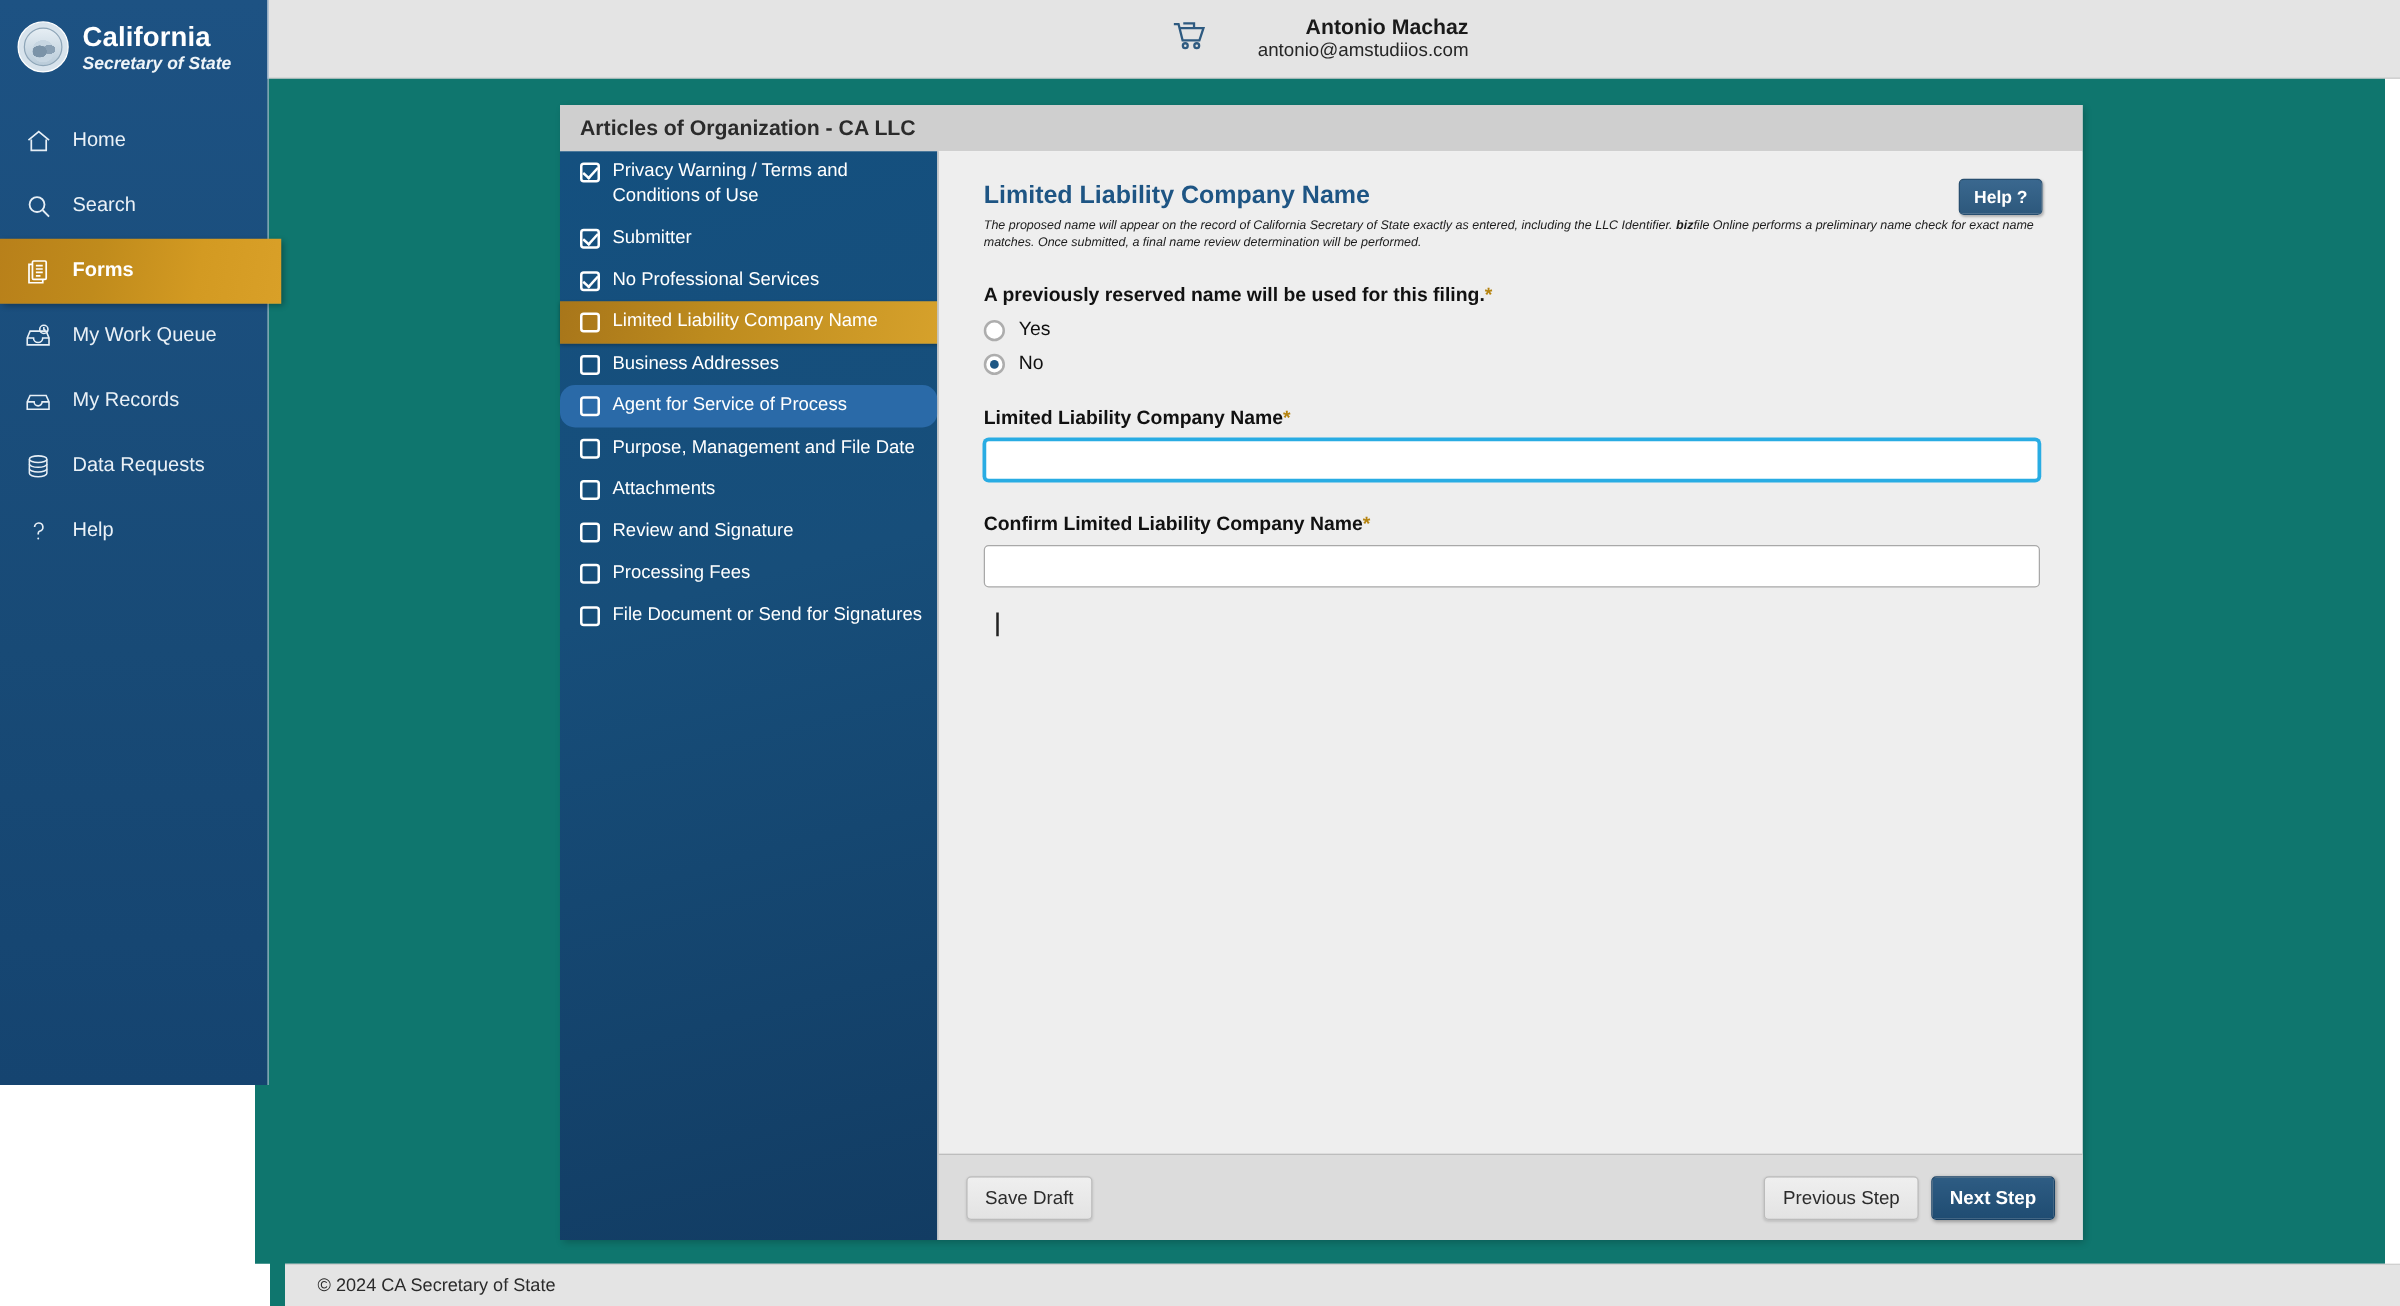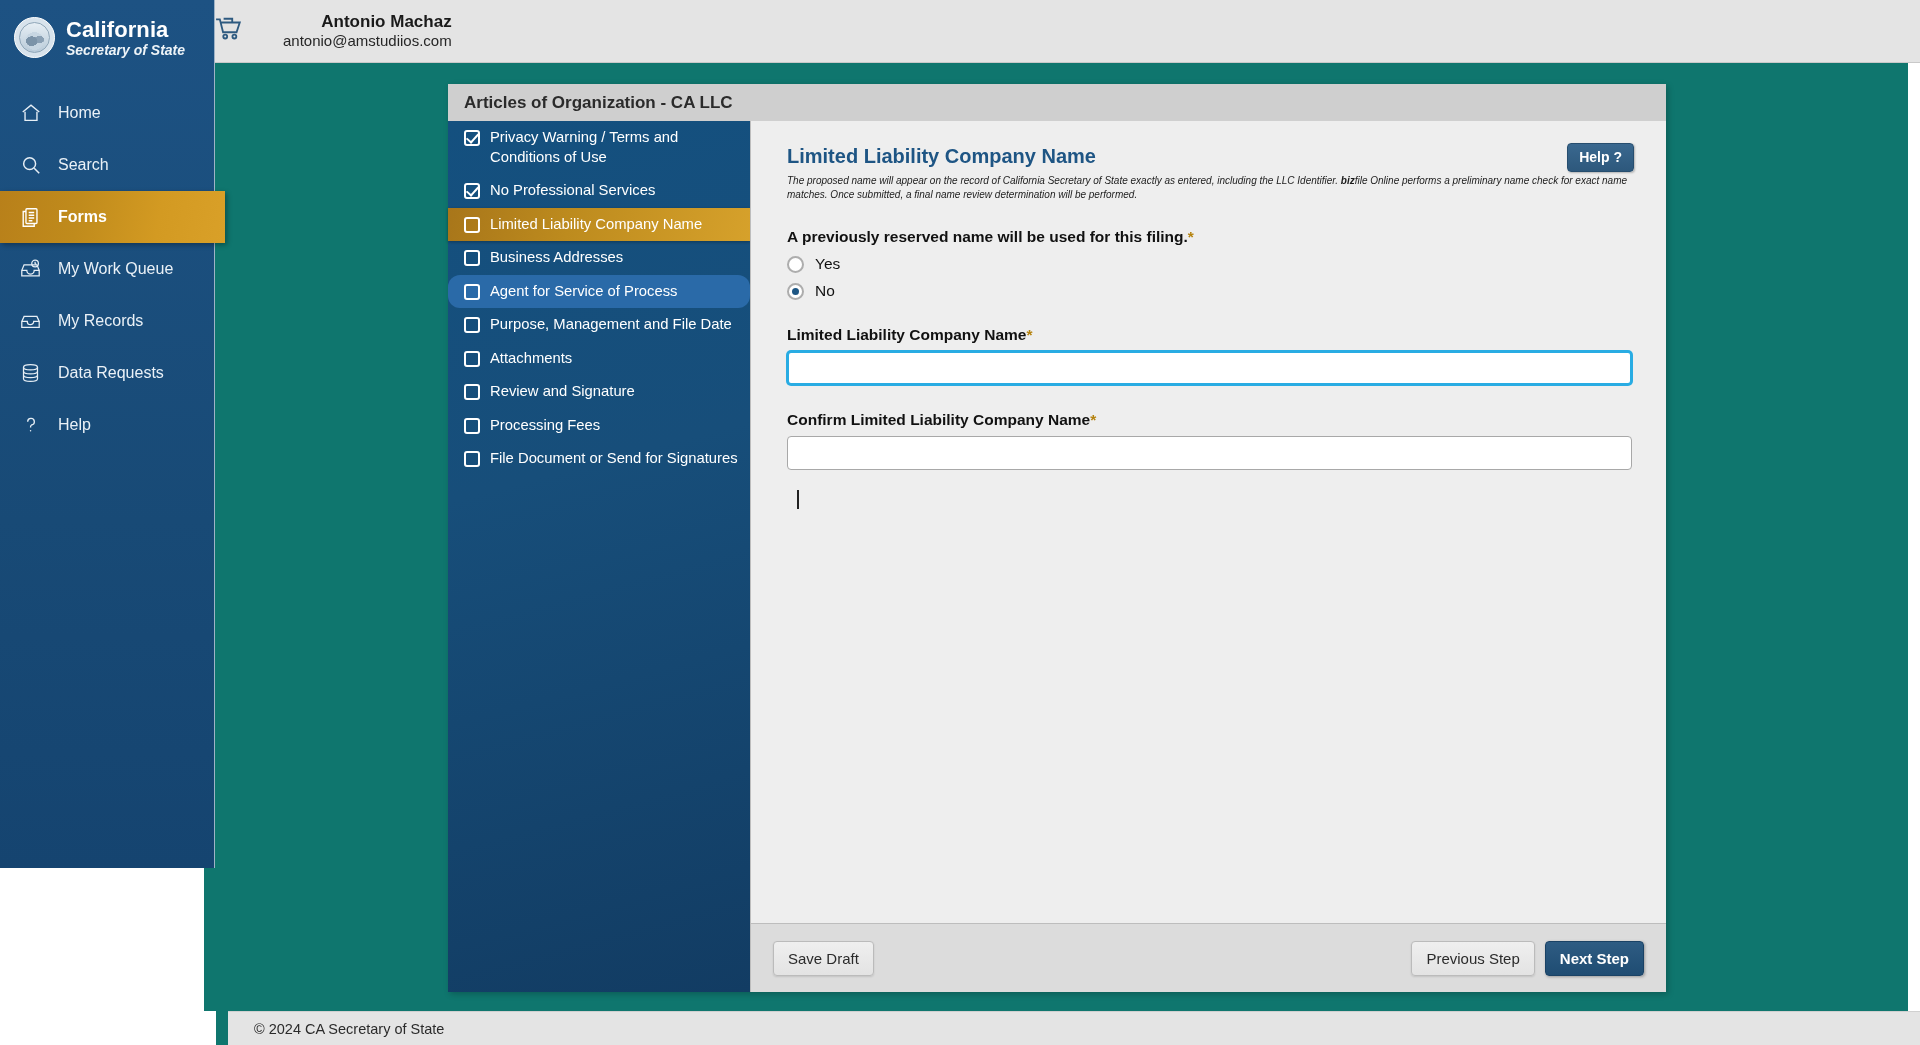--- a/index.html
+++ b/index.html
@@ -85,21 +85,21 @@
     z-index: 6;
   }
   .navitem.active .navlabel { font-weight: 600; }
 
   
   #topbar {
     position: absolute; left: 215px; top: 0;
     width: 1705px; height: 63px;
     background: #e4e4e4;
     border-bottom: 1px solid #c9c9c9;
-    display: flex; align-items: center; justify-content: flex-start;
+    display: flex; align-items: center; justify-content: center;
     padding-right: 22px;
   }
   .cart-icon { margin-right: 40px; }
   .user-block { text-align: right; line-height: 1.25; }
   .user-name { font-size: 17px; font-weight: bold; color: #1a1a1a; }
   .user-email { font-size: 15px; color: #262626; }
 
   
   #content {
     position: absolute; left: 204px; top: 63px;
@@ -416,20 +416,24 @@
 
       <div class="card-body">
 
         <div id="steps">
           <div class="step done">
             <span class="cbx"></span>
             <span class="step-label">Privacy Warning / Terms and Conditions of Use</span>
           </div>
           <div class="step done">
             <span class="cbx"></span>
+            <span class="step-label">Submitter</span>
+          </div>
+          <div class="step done">
+            <span class="cbx"></span>
             <span class="step-label">No Professional Services</span>
           </div>
           <div class="step current">
             <span class="cbx"></span>
             <span class="step-label">Limited Liability Company Name</span>
           </div>
           <div class="step">
             <span class="cbx"></span>
             <span class="step-label">Business Addresses</span>
           </div>

